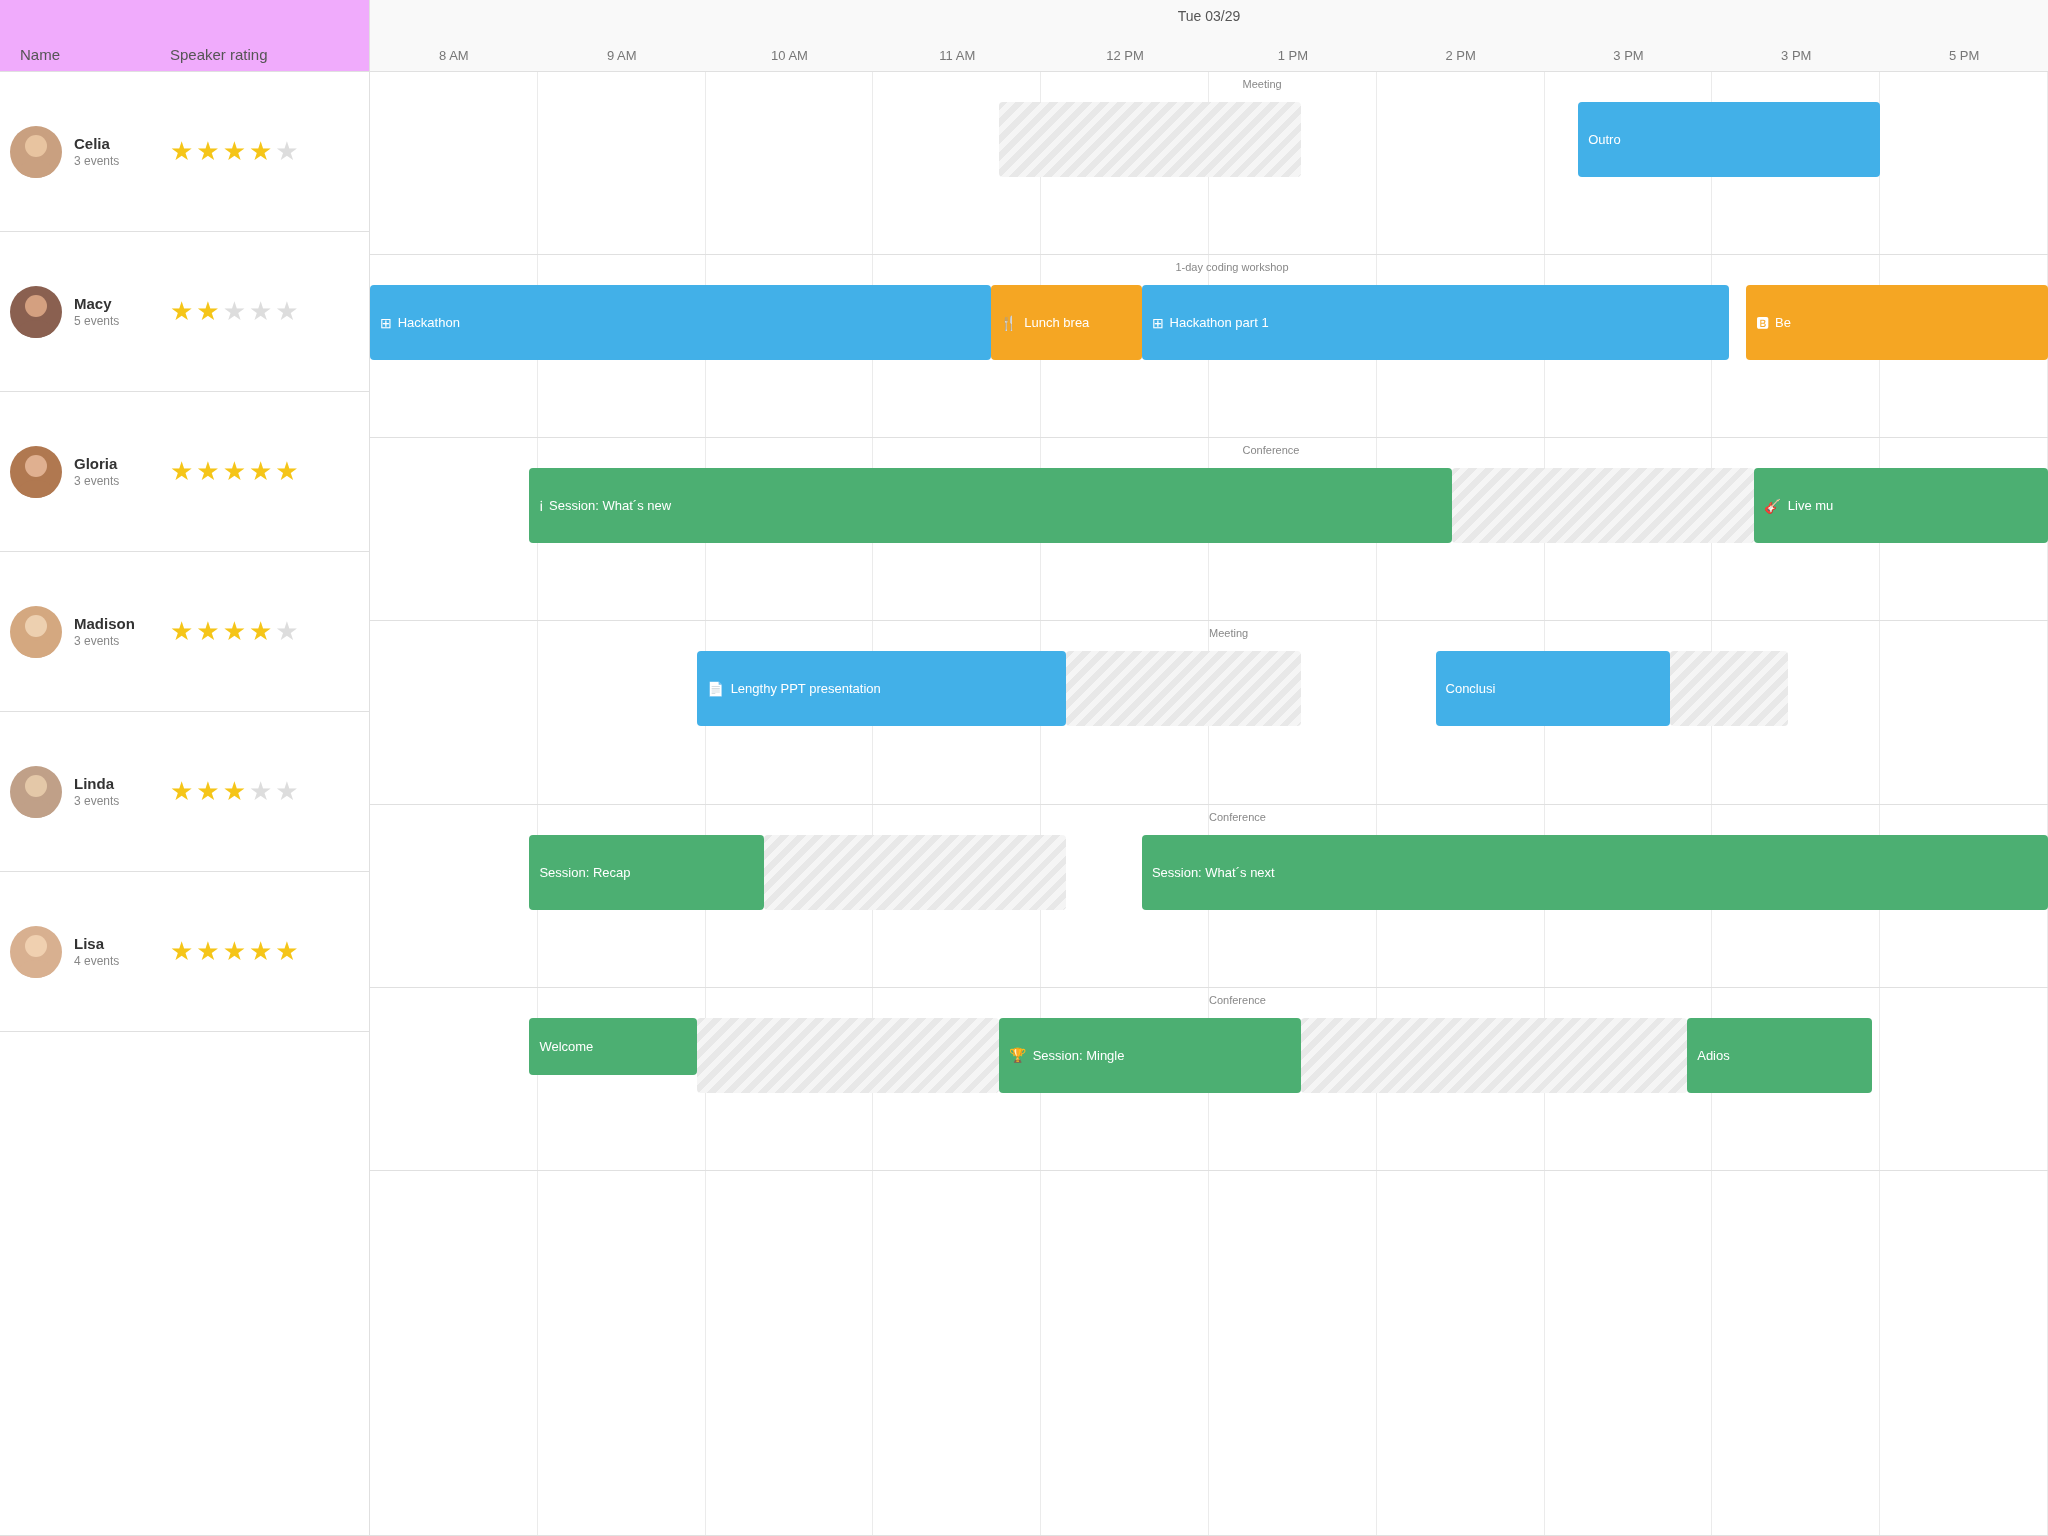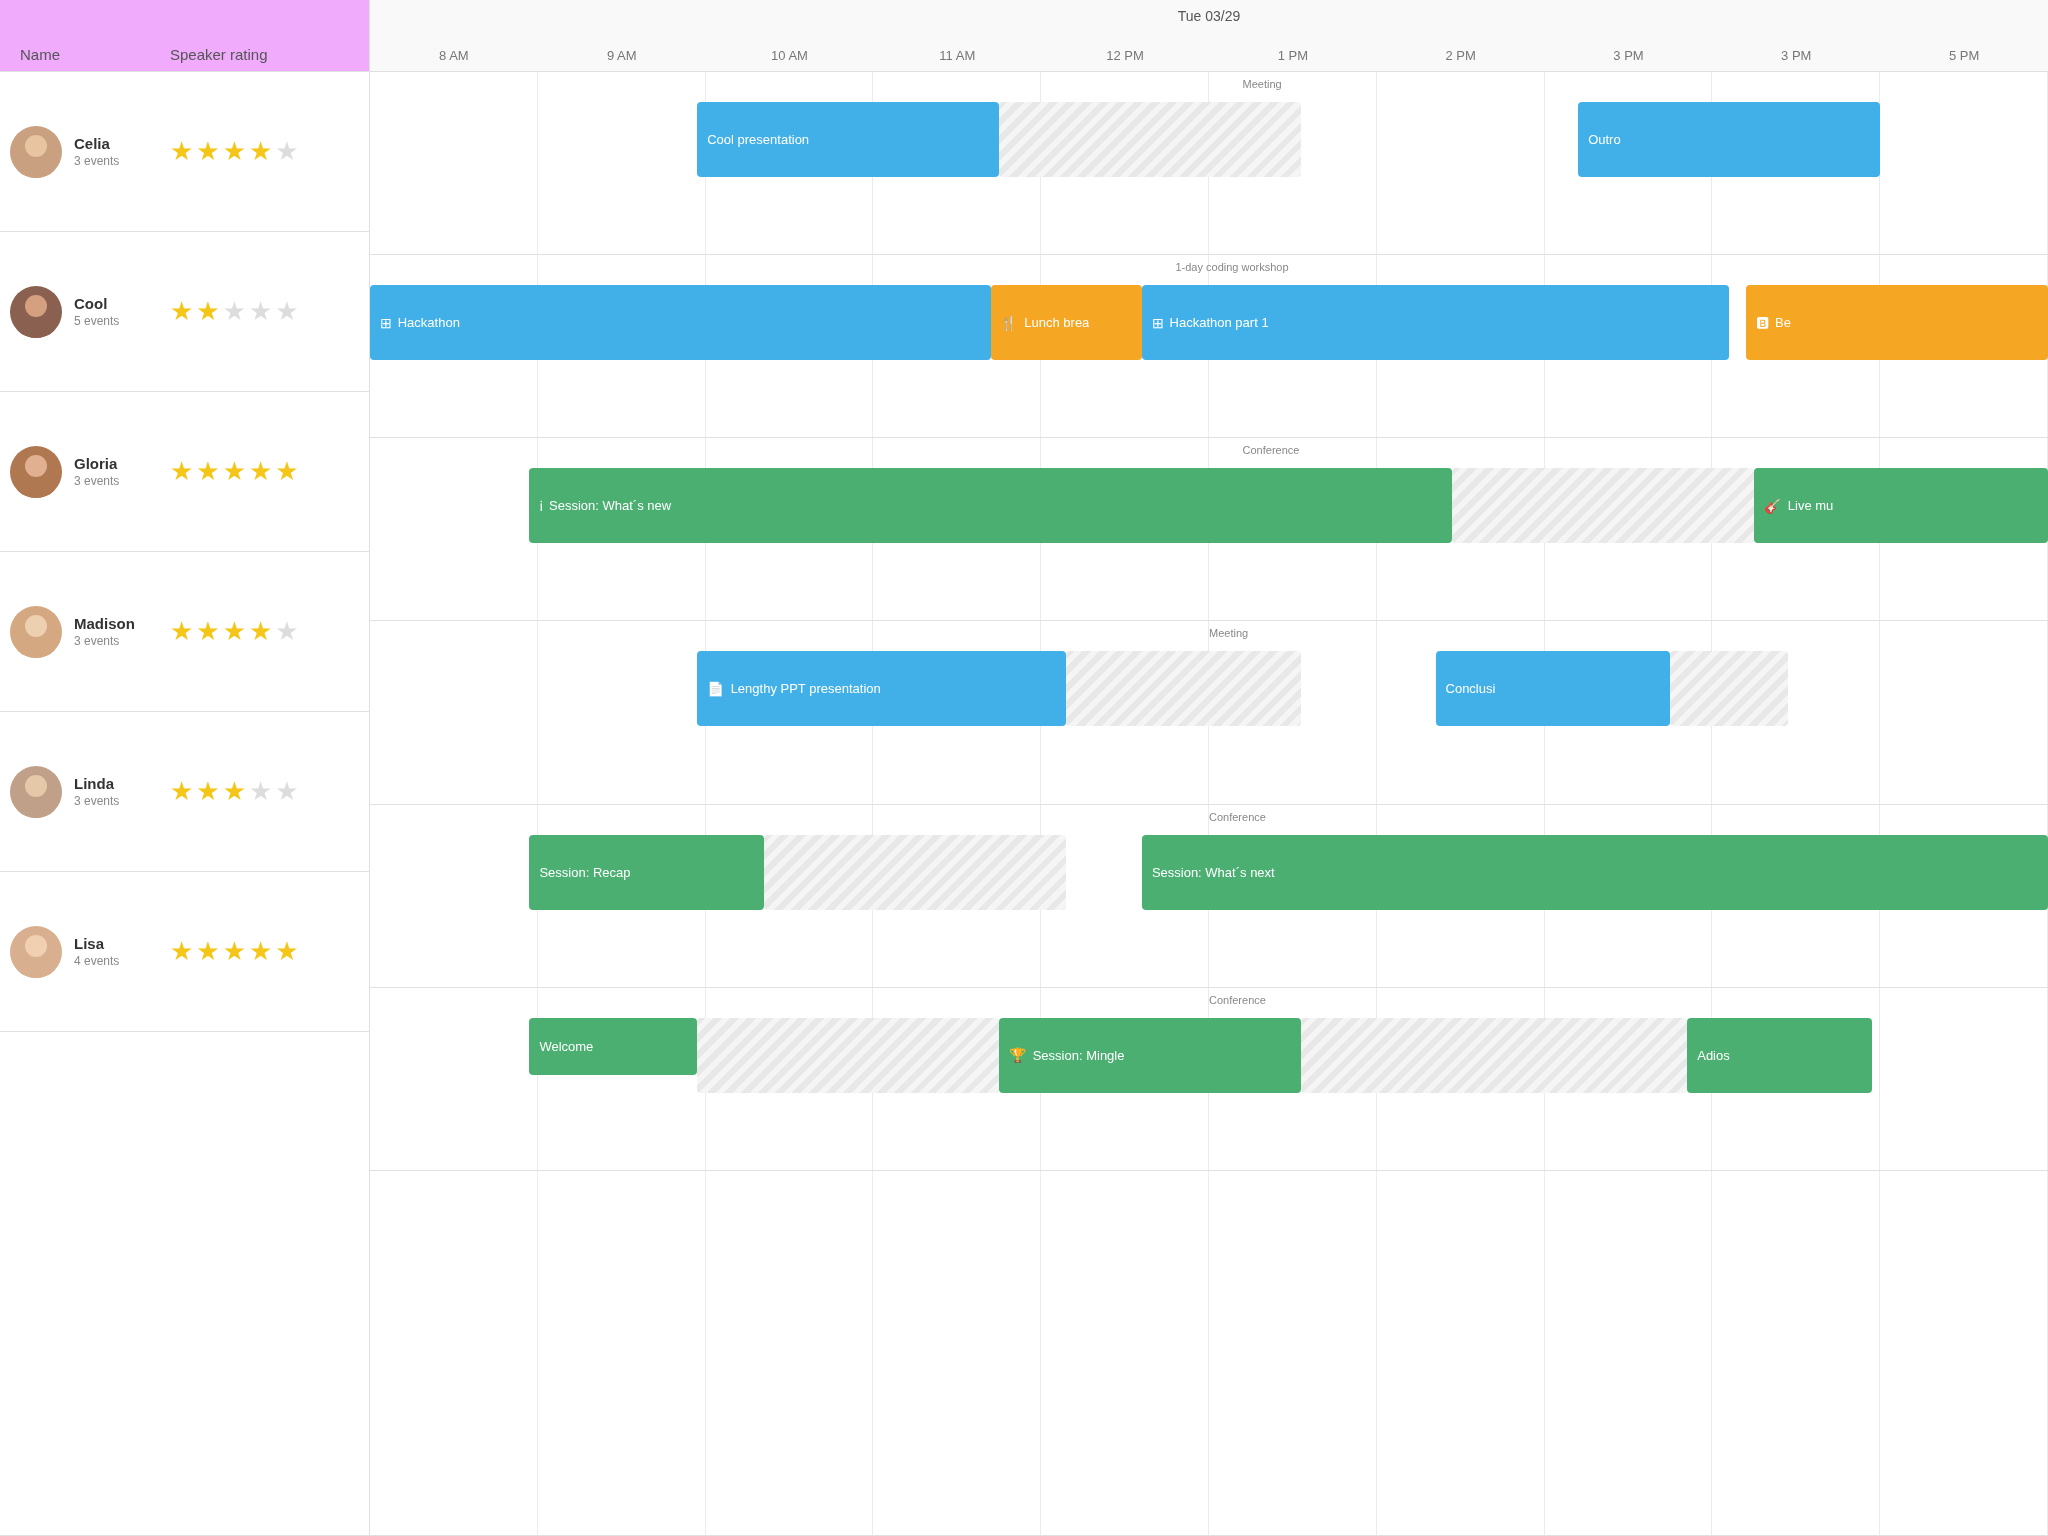--- a/index.html
+++ b/index.html
@@ -94,21 +94,21 @@
 
     <div class="person-row">
       <div class="avatar av-macy">
         <svg width="52" height="52" viewBox="0 0 52 52">
             <circle cx="26" cy="20" r="11" fill="#d4a080"></circle>
             <ellipse cx="26" cy="46" rx="18" ry="12" fill="#8a6050"></ellipse>
             <circle cx="26" cy="26" r="26" fill="none"></circle>
           </svg>
       </div>
       <div class="person-info">
-        <div class="person-name">Cool</div>
+        <div class="person-name">Macy</div>
         <div class="person-events">5 events</div>
       </div>
       <div class="stars">
         <span class="star filled">★</span>
         <span class="star filled">★</span>
         <span class="star empty">★</span>
         <span class="star empty">★</span>
         <span class="star empty">★</span>
       </div>
     </div>
@@ -229,23 +229,20 @@
           <div class="cal-cell"></div>
           <div class="cal-cell"></div>
           <div class="cal-cell"></div>
           <div class="cal-cell"></div>
           <div class="cal-cell"></div>
         </div>
         <div class="events-layer">
 
           <span class="event-label" style="left:52%; top:6px;">Meeting</span>
 
-          <div class="event-block blue" style="left:19.5%; top:30px; width:18%; height:75px;">
-            <span>Cool presentation</span>
-          </div>
 
           <div class="event-block hatched" style="left:37.5%; top:30px; width:18%; height:75px;"></div>
 
           <div class="event-block blue" style="left:72%; top:30px; width:18%; height:75px;">
             <span>Outro</span>
           </div>
         </div>
       </div>
 
       <div class="cal-row" style="position:relative;">

